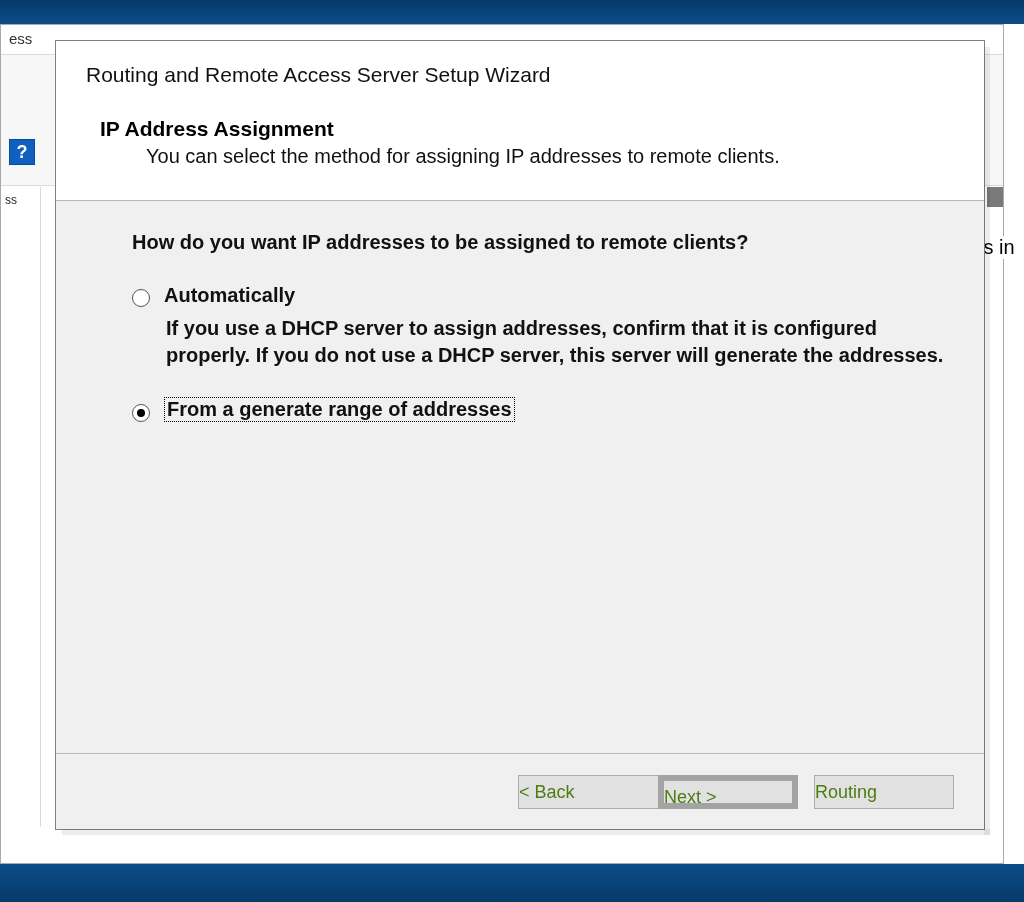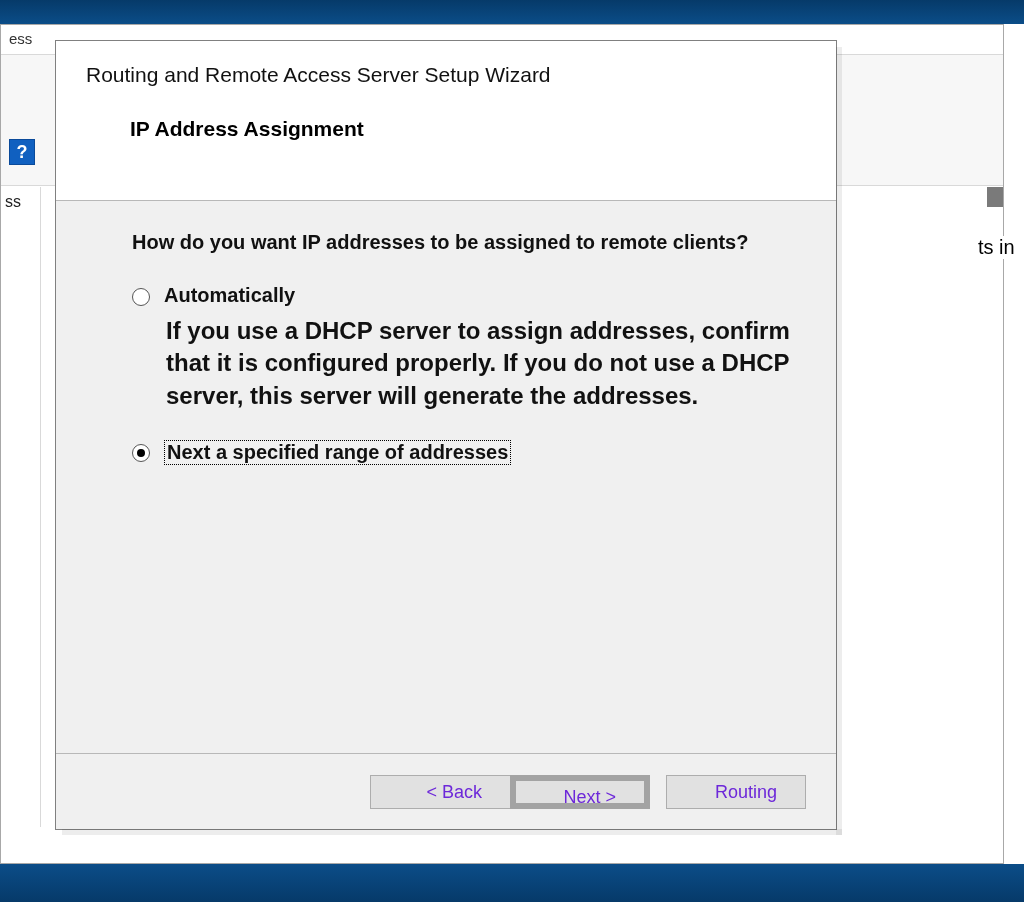--- a/index.html
+++ b/index.html
@@ -72,21 +72,21 @@
   .tree-area {
     position: absolute;
     left: 0;
     top: 162px;
     width: 40px;
     height: 640px;
     background: #ffffff;
     border-right: 1px solid #d9d9d9;
     box-sizing: border-box;
     padding: 6px 4px;
-    font-size: 16px;
+    font-size: 12px;
     color: #222;
   }
   .back-right-gray {
     position: absolute;
     right: 0;
     top: 162px;
     width: 16px;
     height: 20px;
     background: #7a7a7a;
   }
@@ -100,41 +100,41 @@
     font-size: 20px;
     color: #000;
     background: #ffffff;
   }
 
   
   .wizard {
     position: absolute;
     left: 55px;
     top: 40px;
-    width: 782px;
+    width: 930px;
     height: 790px;
     background: #f0f0f0;
     border: 1px solid #808080;
     box-sizing: border-box;
   }
   .wizard-header {
     background: #ffffff;
     border-bottom: 1px solid #b8b8b8;
     padding: 22px 30px 26px 30px;
     box-sizing: border-box;
     height: 160px;
   }
   .wizard-title {
     font-size: 21px;
     color: #111;
     margin-bottom: 30px;
     font-weight: 400;
   }
   .wizard-subtitle {
-    margin-left: 44px;
+    margin-left: 14px;
     font-size: 21px;
     font-weight: 700;
     color: #000;
   }
   .wizard-subdesc {
     margin-left: 60px;
     font-size: 20px;
     color: #111;
     margin-top: 4px;
   }
@@ -144,21 +144,21 @@
     font-size: 20px;
     color: #111;
     font-weight: bold;
   }
   .body-question {
     margin-bottom: 30px;
   }
 
   .radio-row {
     display: flex;
-    align-items: flex-start;
+    align-items: flex-end;
     margin-bottom: 8px;
   }
   .radio-circle {
     width: 18px;
     height: 18px;
     border: 1px solid #555;
     border-radius: 50%;
     margin-right: 14px;
     margin-top: 4px;
     background: #ffffff;
@@ -171,21 +171,21 @@
     position: absolute;
     width: 8px;
     height: 8px;
     background: #000;
     border-radius: 50%;
     left: 4px;
     top: 4px;
   }
   .radio-desc {
     margin-left: 34px;
-    font-size: 24px;
+    font-size: 20px;
     color: #111;
     margin-bottom: 28px;
     line-height: 1.35;
     max-width: 780px;
   }
   .focus-dot {
     border: 1px dotted #000;
     padding: 0 2px;
   }
 
@@ -203,25 +203,25 @@
     gap: 16px;
     box-sizing: border-box;
     background: #f0f0f0;
   }
   .wiz-btn {
     min-width: 140px;
     height: 34px;
     background: #e1e1e1;
     border: 1px solid #adadad;
     font-size: 18px;
-    color: #6d28d9;
-    text-align: right;
+    color: #4d7c0f;
+    text-align: left;
     line-height: 32px;
     box-sizing: border-box;
-    padding: 0 28px;
+    padding: 0 0;
     cursor: pointer;
   }
   .wiz-btn.default {
     border: 6px solid #a3a3a3;
     background: #e1e1e1;
   }
   .back-next-group {
     display: flex;
     gap: 0;
   }
@@ -264,34 +264,35 @@
   <div class="back-right-gray"></div>
 </div>
 
 <div class="right-frag">ts in</div>
 
 <div class="wizard">
 
   <div class="wizard-header">
     <div class="wizard-title">Routing and Remote Access Server Setup Wizard</div>
     <div class="wizard-subtitle">IP Address Assignment</div>
+    <div class="wizard-subdesc">You can select the method for assigning IP addresses to remote clients.</div>
   </div>
 
   <div class="wizard-body">
     <div class="body-question">How do you want IP addresses to be assigned to remote clients?</div>
 
     <div class="radio-row">
       <span class="radio-circle"></span>
       <span>Automatically</span>
     </div>
     <div class="radio-desc">If you use a DHCP server to assign addresses, confirm that it is configured properly. If you do not use a DHCP server, this server will generate the addresses.</div>
 
     <div class="radio-row">
       <span class="radio-circle checked"></span>
-      <span class="focus-dot">Next a specified range of addresses</span>
+      <span class="focus-dot">From a generate range of addresses</span>
     </div>
   </div>
 
   <div class="wizard-footer">
     <div class="back-next-group">
       <div class="wiz-btn">&lt; Back</div>
       <div class="wiz-btn default">Next &gt;</div>
     </div>
     <div class="wiz-btn">Routing</div>
   </div>

